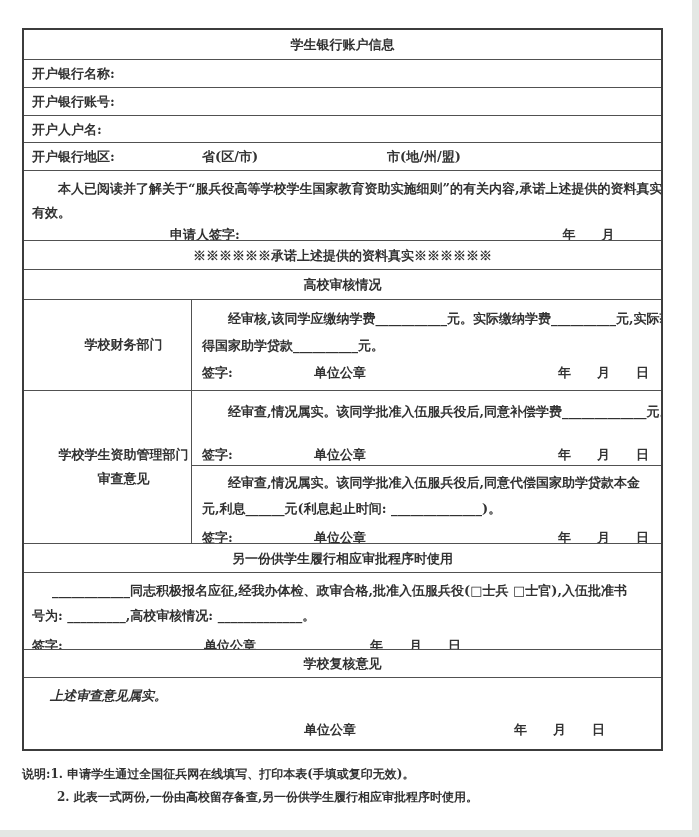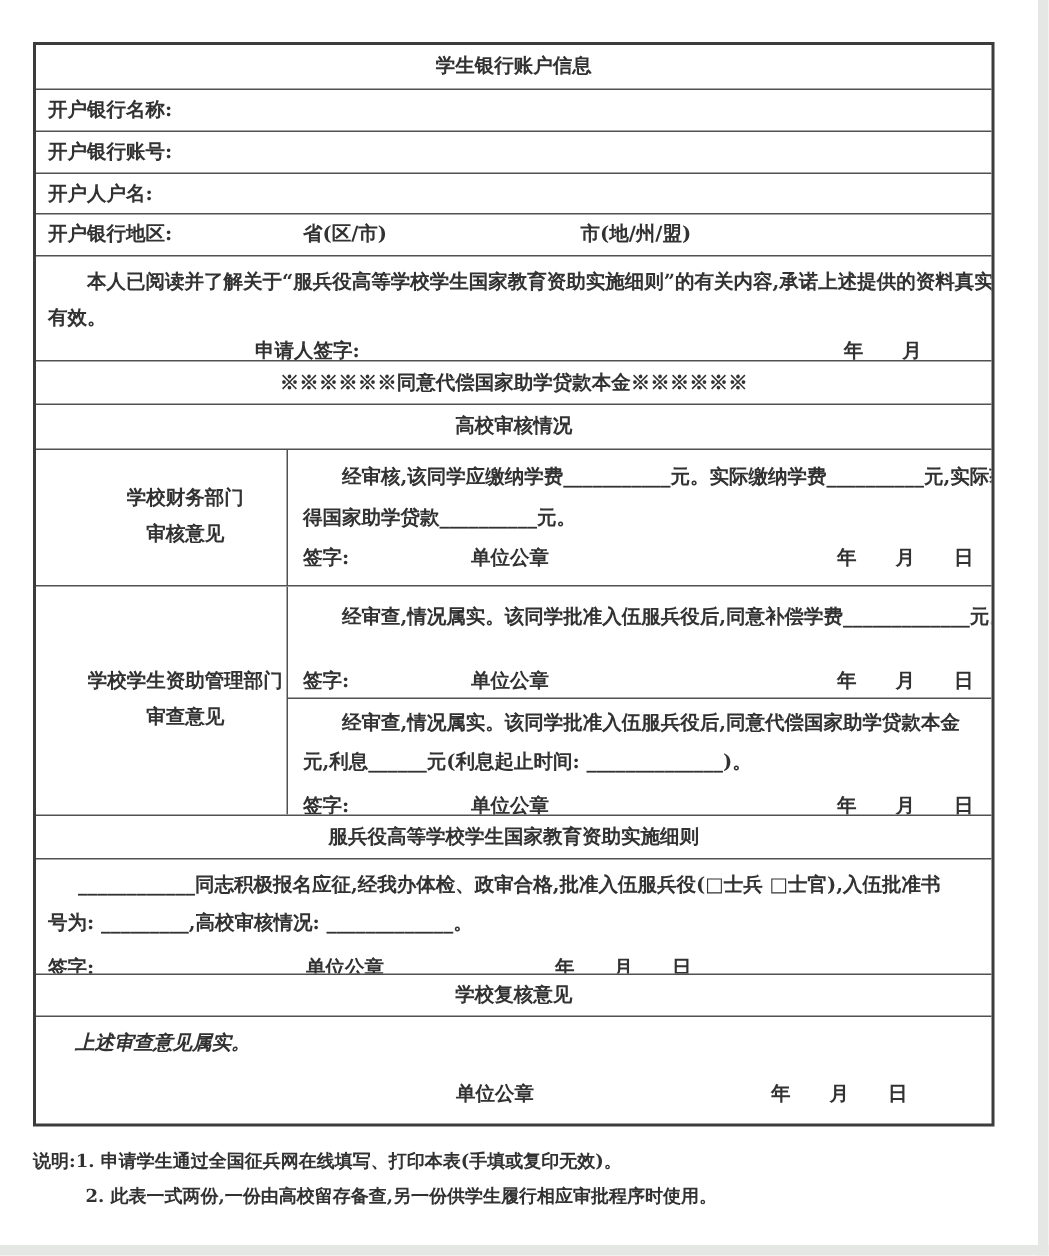--- a/index.html
+++ b/index.html
@@ -107,28 +107,27 @@
 
   <div class="row h70 decl">
     <div class="para indent nw">本人已阅读并了解关于“服兵役高等学校学生国家教育资助实施细则”的有关内容,承诺上述提供的资料真实、</div>
     <div class="para nw">有效。</div>
     <div class="decl-sig">
       <span class="sign">申请人签字:</span>
       <span class="date">年　　月　　日</span>
     </div>
   </div>
 
-  <div class="row h29 center lh29">※※※※※※同意代偿国家助学贷款本金※※※※※※</div>
+  <div class="row h29 center lh29">※※※※※※承诺上述提供的资料真实※※※※※※</div>
 
   <div class="row h30 center lh30">高校审核情况</div>
 
   <div class="row h91 two-col">
     <div class="left-cell">
       <div>学校财务部门</div>
-      <div>审核意见</div>
     </div>
     <div class="right-col">
       <div class="cell-body">
         <div class="line indent nw">经审核,该同学应缴纳学费___________元。实际缴纳学费__________元,实际获</div>
         <div class="line nw">得国家助学贷款__________元。</div>
         <div class="sig-row">
           <span class="sign">签字:</span>
           <span class="seal">单位公章</span>
           <span class="date">年　　月　　日</span>
         </div>
@@ -159,21 +158,21 @@
           <div class="sig-row">
             <span class="sign">签字:</span>
             <span class="seal">单位公章</span>
             <span class="date">年　　月　　日</span>
           </div>
         </div>
       </div>
     </div>
   </div>
 
-  <div class="row h29 center lh29">服兵役高等学校学生国家教育资助实施细则</div>
+  <div class="row h29 center lh29">另一份供学生履行相应审批程序时使用</div>
 
   <div class="row h77 consc-body">
     <div class="line indent nw">____________同志积极报名应征,经我办体检、政审合格,批准入伍服兵役(□士兵 □士官),入伍批准书</div>
     <div class="line nw">号为: _________,高校审核情况: _____________。</div>
     <div class="consc-sig">
       <span class="sign">签字:</span>
       <span class="seal">单位公章</span>
       <span class="date">年　　月　　日</span>
     </div>
   </div>

